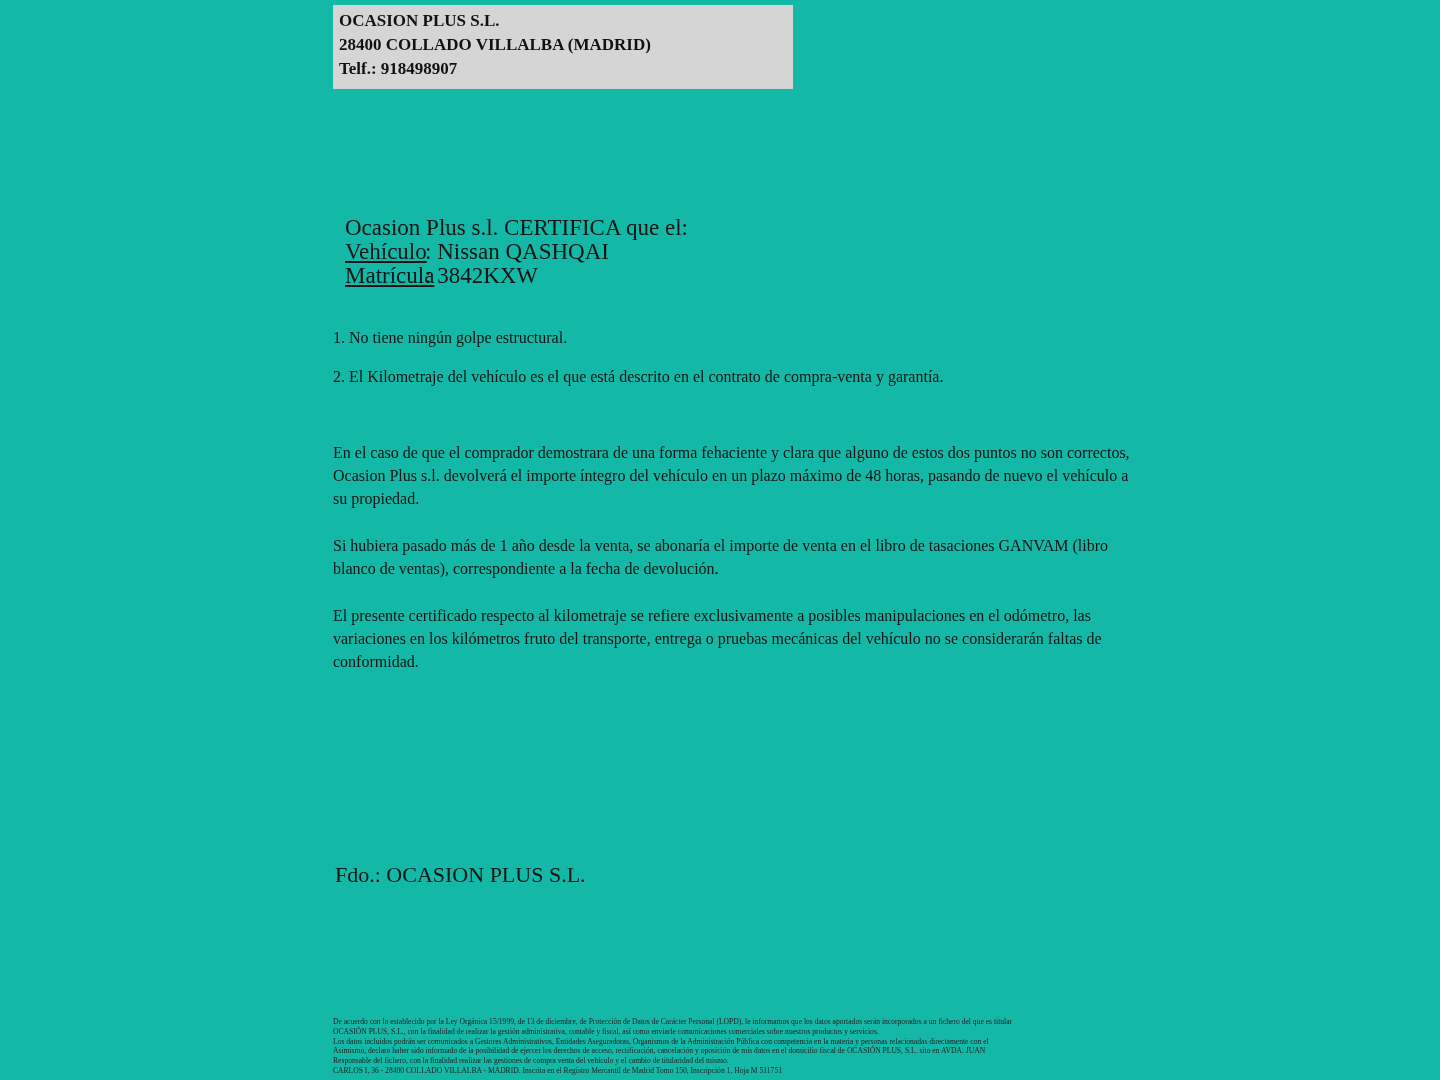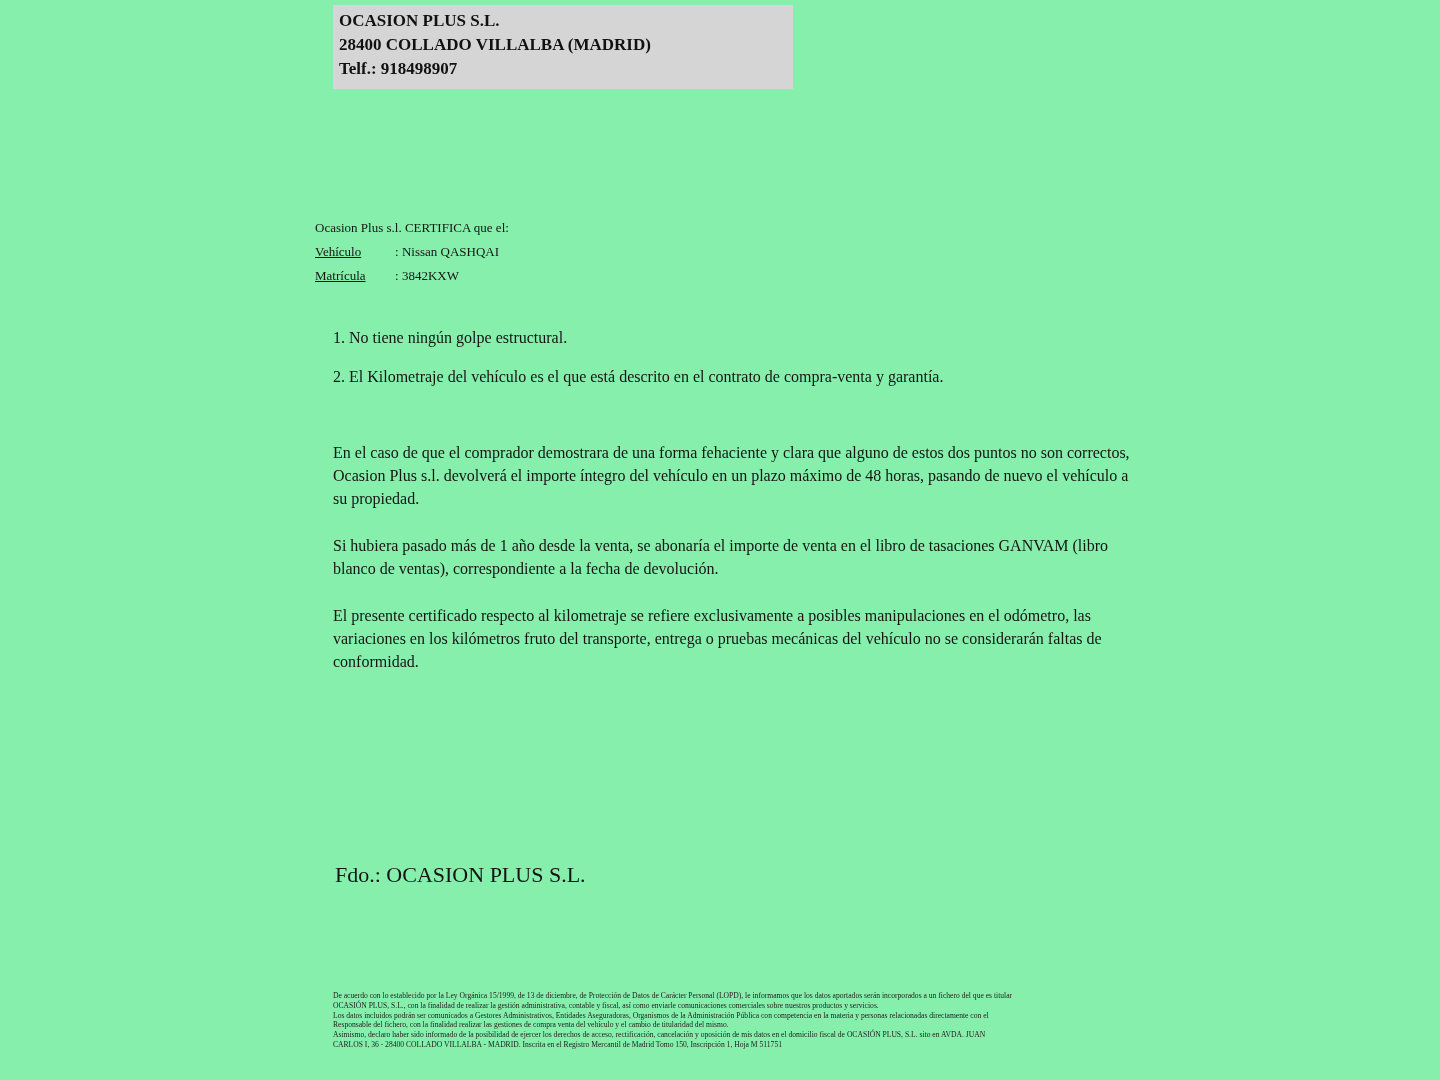--- a/index.html
+++ b/index.html
@@ -4,21 +4,21 @@
 <style>
   * { margin: 0; padding: 0; box-sizing: border-box; }
   html, body { width: 1440px; height: 1080px; }
   body {
     background: #ffffff;
     font-family: "Liberation Serif", "DejaVu Serif", serif;
     color: #141414;
     position: relative;
     overflow: hidden;
   }
-  .page { position: absolute; inset: 0; background: #86efac; }
+  .page { position: absolute; inset: 0; background: #14b8a6; }
 
   .header-box {
     position: absolute;
     left: 333px; top: 5px;
     width: 460px;
     background: #d5d5d5;
     padding: 4px 10px 8px 6px;
   }
   .header-line {
     font-weight: bold;
@@ -30,22 +30,22 @@
 
   .date-line {
     position: absolute;
     left: 681px; top: 171px;
     font-size: 17px;
     white-space: nowrap;
   }
 
   .cert-block {
     position: absolute;
-    left: 315px; top: 216px;
-    font-size: 13px;
+    left: 345px; top: 216px;
+    font-size: 23px;
     line-height: 24px;
   }
   .cert-field { white-space: nowrap; }
   .cert-label-wrap { display: inline-block; width: 80px; }
   .cert-label { text-decoration: underline; }
   .cert-sep { display: inline; }
 
   .numbered-items {
     position: absolute;
     left: 333px; top: 326px;
@@ -65,21 +65,21 @@
   .para { margin-bottom: 24px; }
 
   .signature {
     position: absolute;
     left: 335px; top: 862px;
     font-size: 22px;
   }
 
   .legal-footer {
     position: absolute;
-    left: 333px; top: 991px;
+    left: 333px; top: 1017px;
     width: 790px;
     font-size: 7.6px;
     line-height: 9.8px;
     color: #222;
   }
   .legal-line { white-space: nowrap; }
 </style>
 </head>
 <body>
 
@@ -112,18 +112,18 @@
     <div class="para">Si hubiera pasado más de 1 año desde la venta, se abonaría el importe de venta en el libro de tasaciones GANVAM (libro blanco de ventas), correspondiente a la fecha de devolución.</div>
     <div class="para">El presente certificado respecto al kilometraje se refiere exclusivamente a posibles manipulaciones en el odómetro, las variaciones en los kilómetros fruto del transporte, entrega o pruebas mecánicas del vehículo no se considerarán faltas de conformidad.</div>
   </div>
 
   <div class="signature">Fdo.: OCASION PLUS S.L.</div>
 
   <div class="legal-footer">
     <div class="legal-line">De acuerdo con lo establecido por la Ley Orgánica 15/1999, de 13 de diciembre, de Protección de Datos de Carácter Personal (LOPD), le informamos que los datos aportados serán incorporados a un fichero del que es titular</div>
     <div class="legal-line">OCASIÓN PLUS, S.L., con la finalidad de realizar la gestión administrativa, contable y fiscal, así como enviarle comunicaciones comerciales sobre nuestros productos y servicios.</div>
     <div class="legal-line">Los datos incluidos podrán ser comunicados a Gestores Administrativos, Entidades Aseguradoras, Organismos de la Administración Pública con competencia en la materia y personas relacionadas directamente con el</div>
+    <div class="legal-line">Asimismo, declaro haber sido informado de la posibilidad de ejercer los derechos de acceso, rectificación, cancelación y oposición de mis datos en el domicilio fiscal de OCASIÓN PLUS, S.L. sito en AVDA. JUAN</div>
     <div class="legal-line">Responsable del fichero, con la finalidad realizar las gestiones de compra venta del vehículo y el cambio de titularidad del mismo.</div>
-    <div class="legal-line">Asimismo, declaro haber sido informado de la posibilidad de ejercer los derechos de acceso, rectificación, cancelación y oposición de mis datos en el domicilio fiscal de OCASIÓN PLUS, S.L. sito en AVDA. JUAN</div>
     <div class="legal-line">CARLOS I, 36 - 28400 COLLADO VILLALBA - MADRID. Inscrita en el Registro Mercantil de Madrid Tomo 150, Inscripción 1, Hoja M 511751</div>
   </div>
 
 </div>
 
 </body></html>

